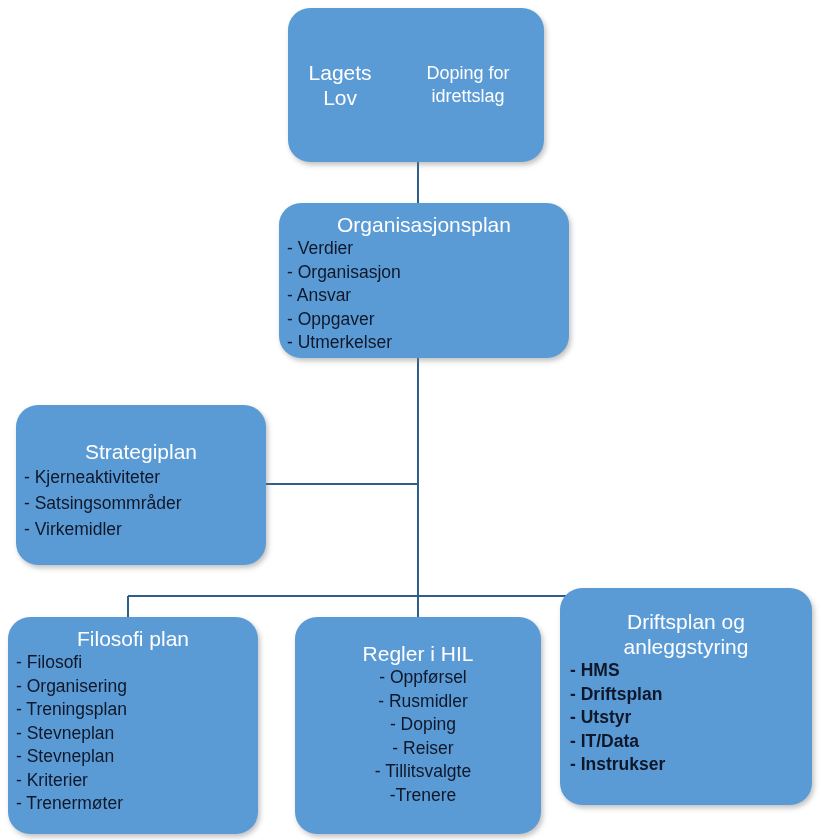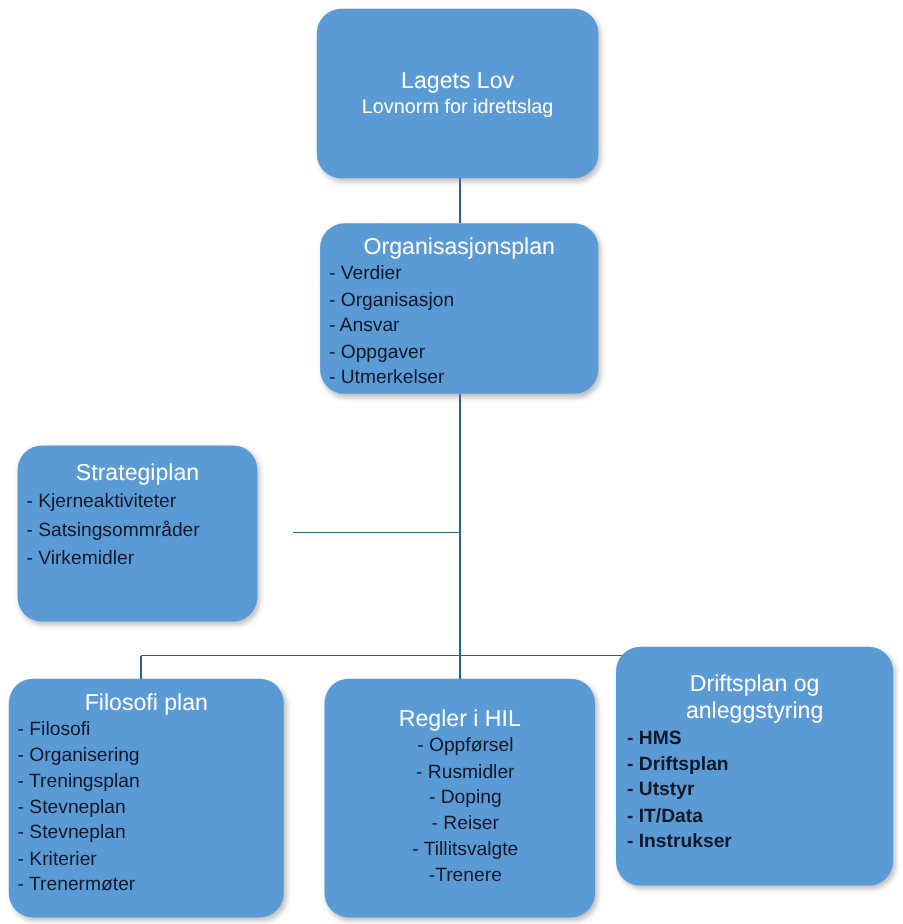--- a/index.html
+++ b/index.html
@@ -57,30 +57,30 @@
   .node-list li {
     font-size: 17.5px;
     line-height: 23.5px;
     color: #0f172a;
     white-space: pre;
   }
 
   
   #node-lagets-lov {
     left: 288px; top: 8px; width: 256px; height: 154px;
-    display: flex; flex-direction: column;
+    display: flex; flex-direction: row;
     align-items: center; justify-content: center;
   }
   #node-organisasjonsplan {
-    left: 291px; top: 203px; width: 253px; height: 155px;
+    left: 279px; top: 203px; width: 290px; height: 155px;
     padding-top: 9px;
   }
   #node-strategiplan {
-    left: 16px; top: 405px; width: 218px; height: 160px;
-    padding-top: 12px;
+    left: 16px; top: 405px; width: 250px; height: 160px;
+    padding-top: 34px;
   }
   #node-sportslig-plan {
     left: 8px; top: 617px; width: 250px; height: 217px;
     padding-top: 9px;
   }
   #node-regler-i-hil {
     left: 295px; top: 617px; width: 246px; height: 217px;
     padding-top: 24px;
   }
   #node-driftsplan {
@@ -108,21 +108,21 @@
       <line x1="128" y1="596" x2="688" y2="596"></line>
 
       <line x1="128" y1="596" x2="128" y2="618"></line>
       <line x1="418" y1="596" x2="418" y2="618"></line>
       <line x1="688" y1="596" x2="688" y2="618"></line>
     </g>
   </svg>
 
   <div class="node" id="node-lagets-lov">
     <div class="node-title">Lagets Lov</div>
-    <div class="node-subtitle">Lovnorm for idrettslag</div>
+    <div class="node-subtitle">Doping for idrettslag</div>
   </div>
 
   <div class="node" id="node-organisasjonsplan">
     <div class="node-title">Organisasjonsplan</div>
     <ul class="node-list">
       <li>- Verdier</li>
       <li>- Organisasjon</li>
       <li>- Ansvar</li>
       <li>- Oppgaver</li>
       <li>- Utmerkelser</li>

